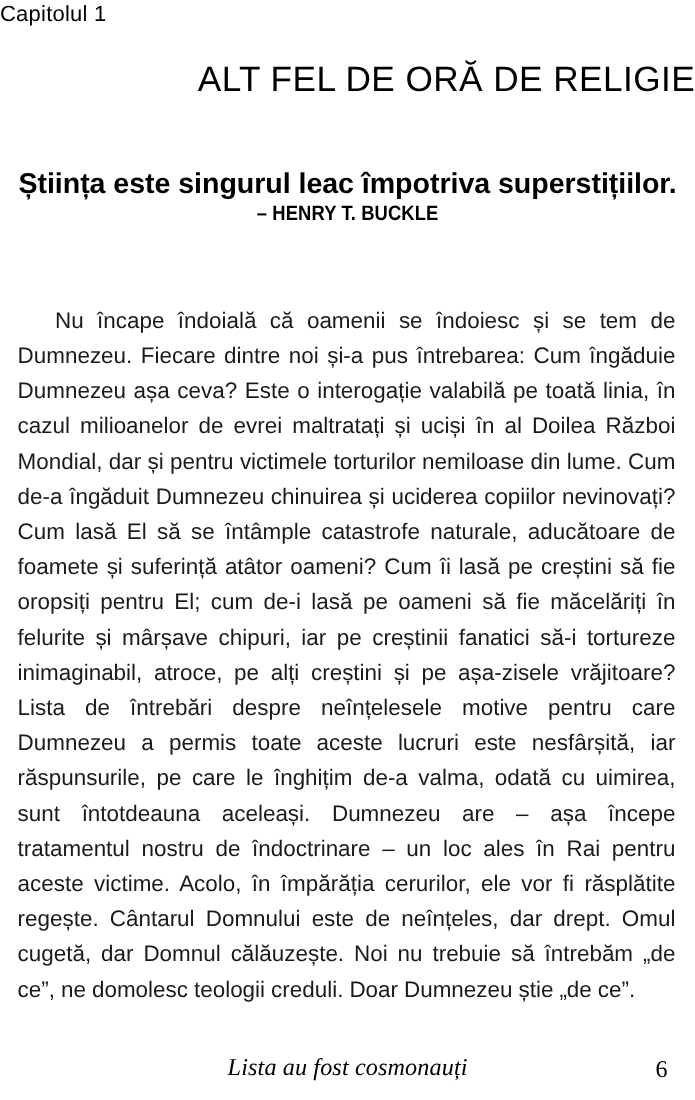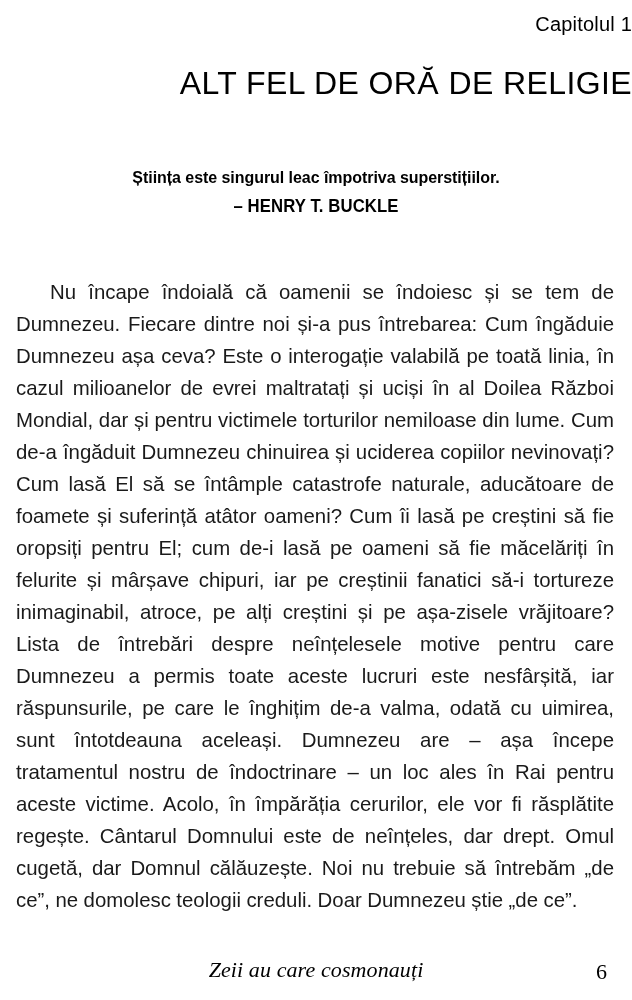--- a/index.html
+++ b/index.html
@@ -19,27 +19,27 @@
 
   .page {
     position: relative;
     width: 632px;
     height: 1000px;
     box-sizing: border-box;
   }
 
   
   .chapter-label {
-    text-align: right;
+    text-align: left;
     font-size: 20px;
     font-weight: 400;
     letter-spacing: 0.2px;
     color: #000000;
     margin: 0;
-    padding-top: 11px;
+    padding-top: 0;
     line-height: 26px;
   }
 
   .chapter-title {
     text-align: right;
     font-size: 32px;
     font-weight: 400;
     letter-spacing: 0.4px;
     color: #000000;
     margin: 0;
@@ -50,21 +50,21 @@
 
   
   .epigraph {
     margin: 0;
     padding-top: 62px;
     text-align: center;
   }
 
   .epigraph-quote {
     display: block;
-    font-size: 16px;
+    font-size: 26px;
     font-weight: 700;
     line-height: 27px;
     color: #000000;
     letter-spacing: -0.05px;
   }
 
   .epigraph-attribution {
     display: block;
     margin-top: 2px;
     font-size: 19px;
@@ -145,17 +145,17 @@
   <div class="epigraph">
     <span class="epigraph-quote">Știința este singurul leac împotriva superstițiilor.</span>
     <span class="epigraph-attribution">– HENRY T. BUCKLE</span>
   </div>
 
   <div class="body-copy">
     <p>Nu încape îndoială că oamenii se îndoiesc și se tem de Dumnezeu. Fiecare dintre noi și-a pus întrebarea: Cum îngăduie Dumnezeu așa ceva? Este o interogație valabilă pe toată linia, în cazul milioanelor de evrei maltratați și uciși în al Doilea Război Mondial, dar și pentru victimele torturilor nemiloase din lume. Cum de-a îngăduit Dumnezeu chinuirea și uciderea copiilor nevinovați? Cum lasă El să se întâmple catastrofe naturale, aducătoare de foamete și suferință atâtor oameni? Cum îi lasă pe creștini să fie oropsiți pentru El; cum de-i lasă pe oameni să fie măcelăriți în felurite și mârșave chipuri, iar pe creștinii fanatici să-i tortureze inimaginabil, atroce, pe alți creștini și pe așa-zisele vrăjitoare? Lista de întrebări despre neînțelesele motive pentru care Dumnezeu a permis toate aceste lucruri este nesfârșită, iar răspunsurile, pe care le înghițim de-a valma, odată cu uimirea, sunt întotdeauna aceleași. Dumnezeu are – așa începe tratamentul nostru de îndoctrinare – un loc ales în Rai pentru aceste victime. Acolo, în împărăția cerurilor, ele vor fi răsplătite regește. Cântarul Domnului este de neînțeles, dar drept. Omul cugetă, dar Domnul călăuzește. Noi nu trebuie să întrebăm „de ce”, ne domolesc teologii creduli. Doar Dumnezeu știe „de ce”.</p>
   </div>
 
   <div class="footer">
-    <span class="footer-title">Zeii au care cosmonauți</span>
+    <span class="footer-title">Lista au fost cosmonauți</span>
     <span class="footer-page-number">6</span>
   </div>
 
 </div>
 
 </body></html>

